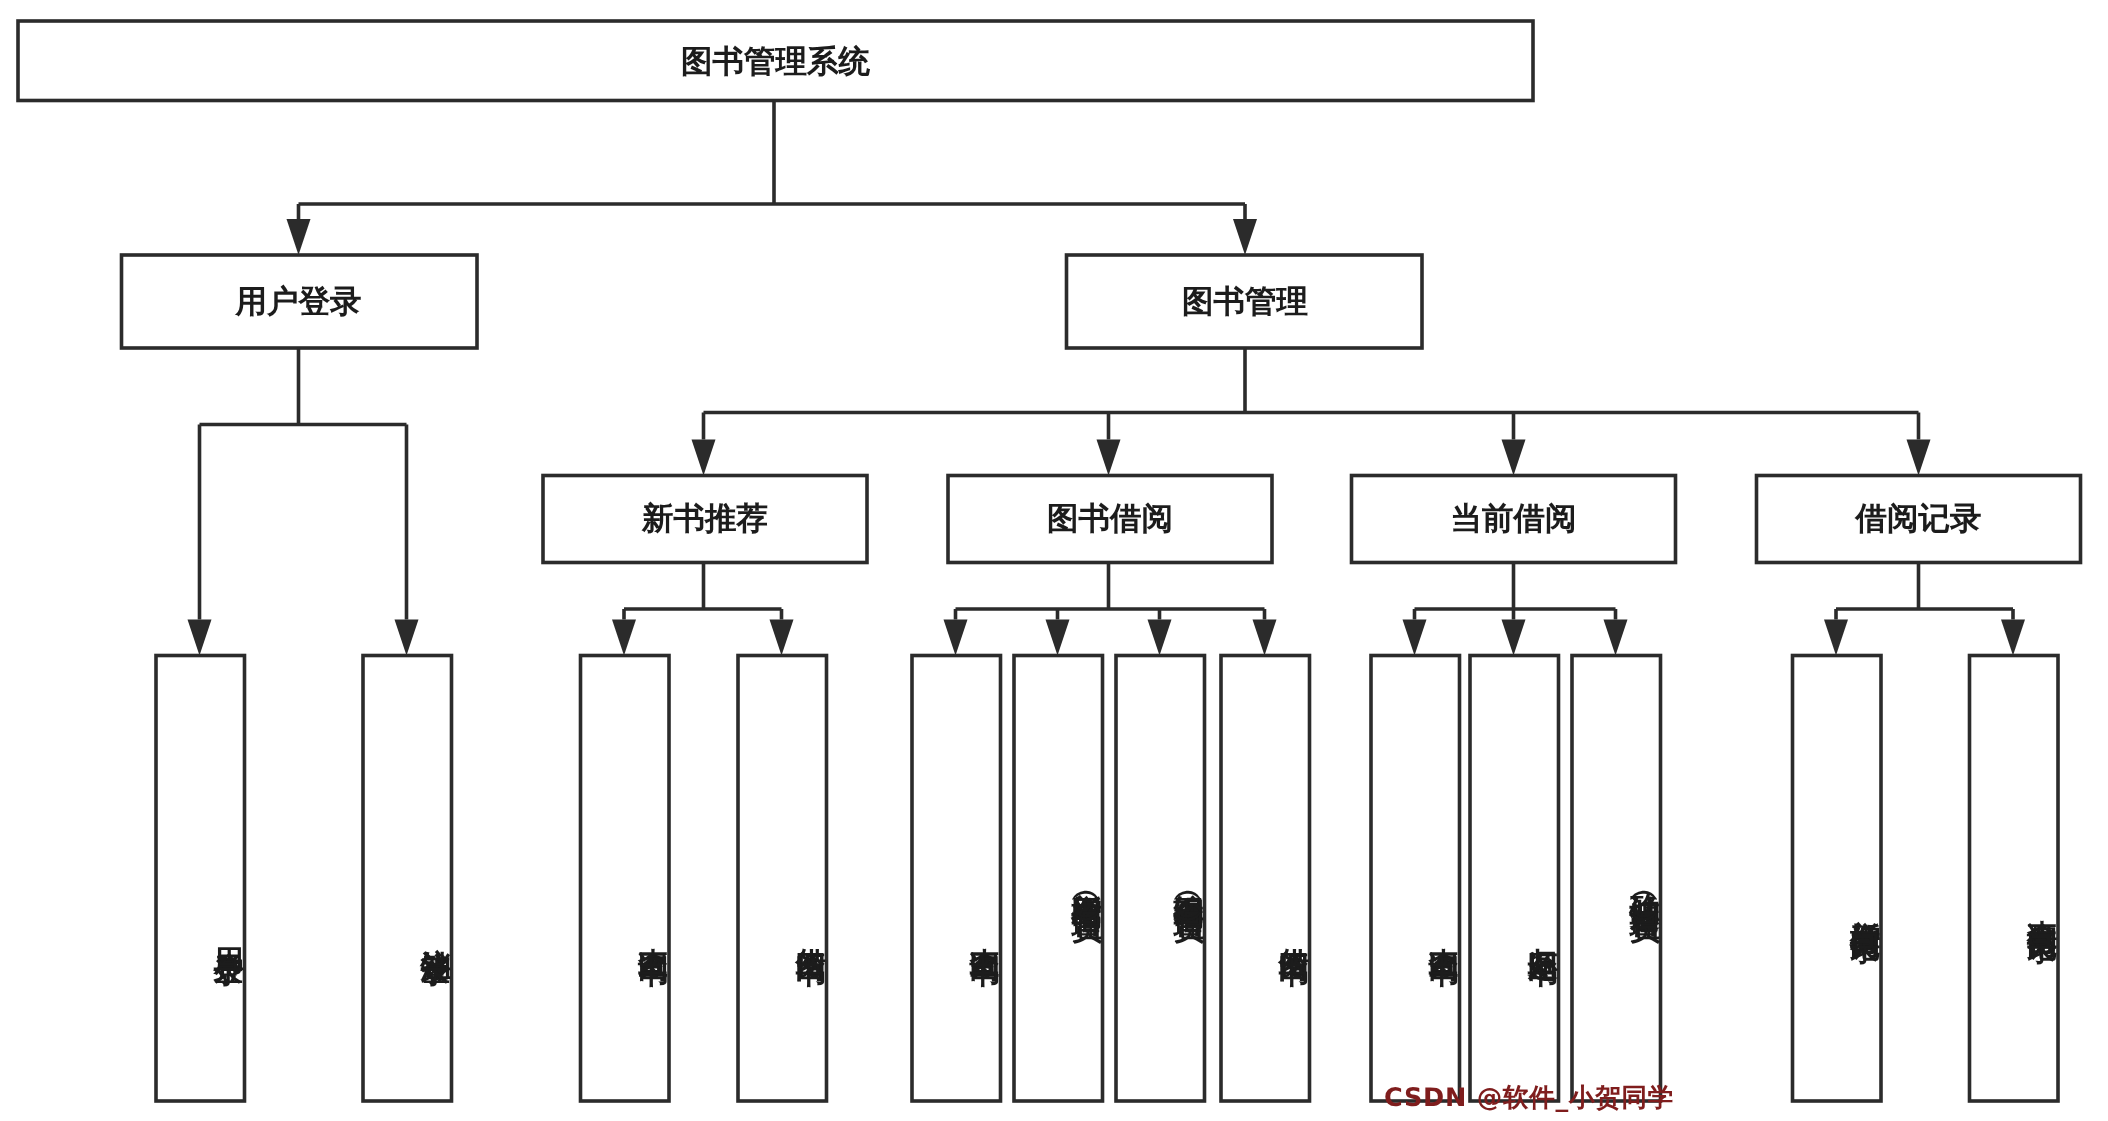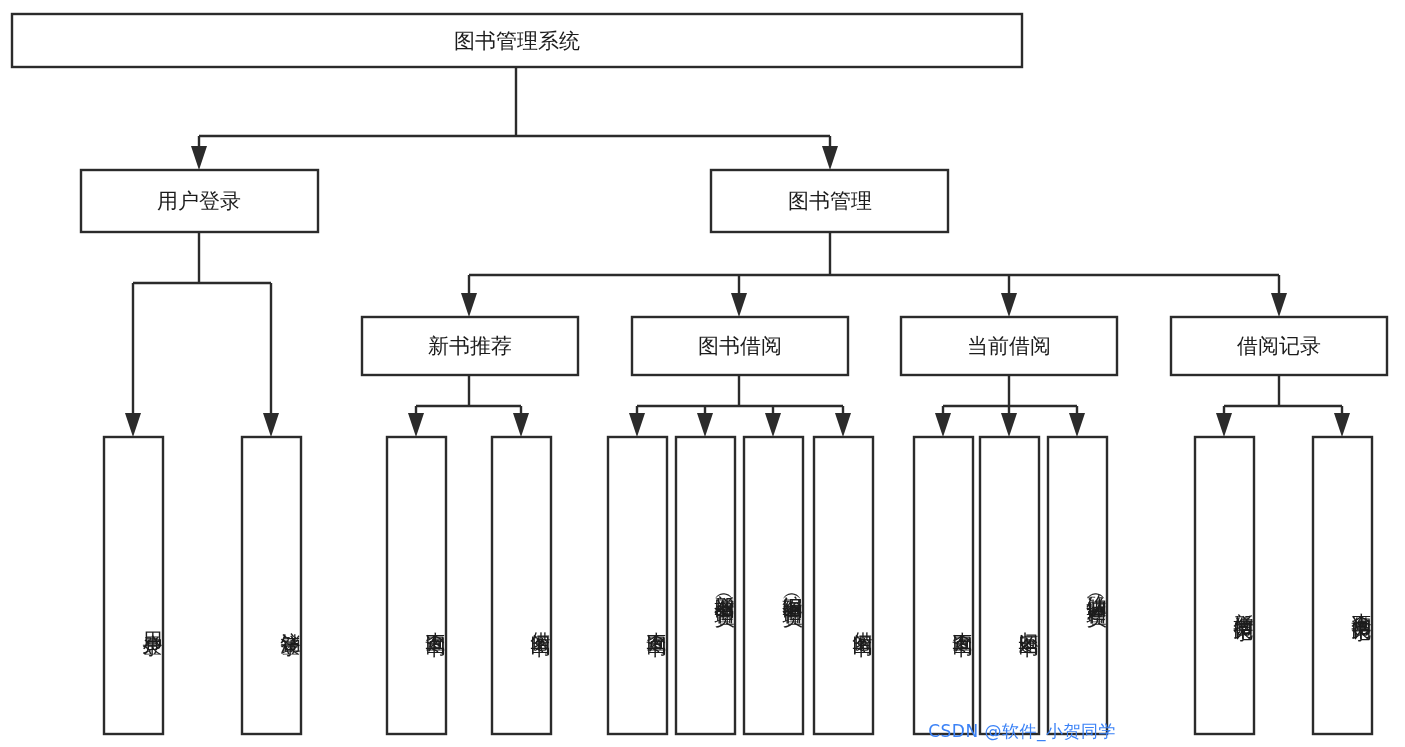--- a/index.html
+++ b/index.html
@@ -13,20 +13,21 @@
     font-family: "DejaVu Sans", "Liberation Sans", sans-serif;
     position: relative;
     overflow: hidden;
   }
   #diagram-root {
     position: absolute;
     left: 0;
     top: 0;
     width: 1124px;
     height: 747px;
+    font-weight: bold;
   }
   .node-box {
     fill: #ffffff;
     stroke: #2b2b2b;
     stroke-width: 2.4;
   }
   .node-label-h {
     font-family: "DejaVu Sans", "Liberation Sans", sans-serif;
     font-size: 21px;
     fill: #1c1c1c;
@@ -58,21 +59,21 @@
     align-items: flex-start;
     justify-content: center;
     pointer-events: none;
   }
   .watermark {
     position: absolute;
     right: 8px;
     bottom: 4px;
     font-family: "DejaVu Sans", "Liberation Sans", sans-serif;
     font-size: 17px;
-    color: #3b82f6;
+    color: #7f1d1d;
     letter-spacing: 0.5px;
     white-space: nowrap;
   }
 </style>
 </head>
 <body>
 
 <div id="diagram-root">
 
   <svg id="diagram-svg" width="1405" height="747" viewBox="0 0 1405 747">

